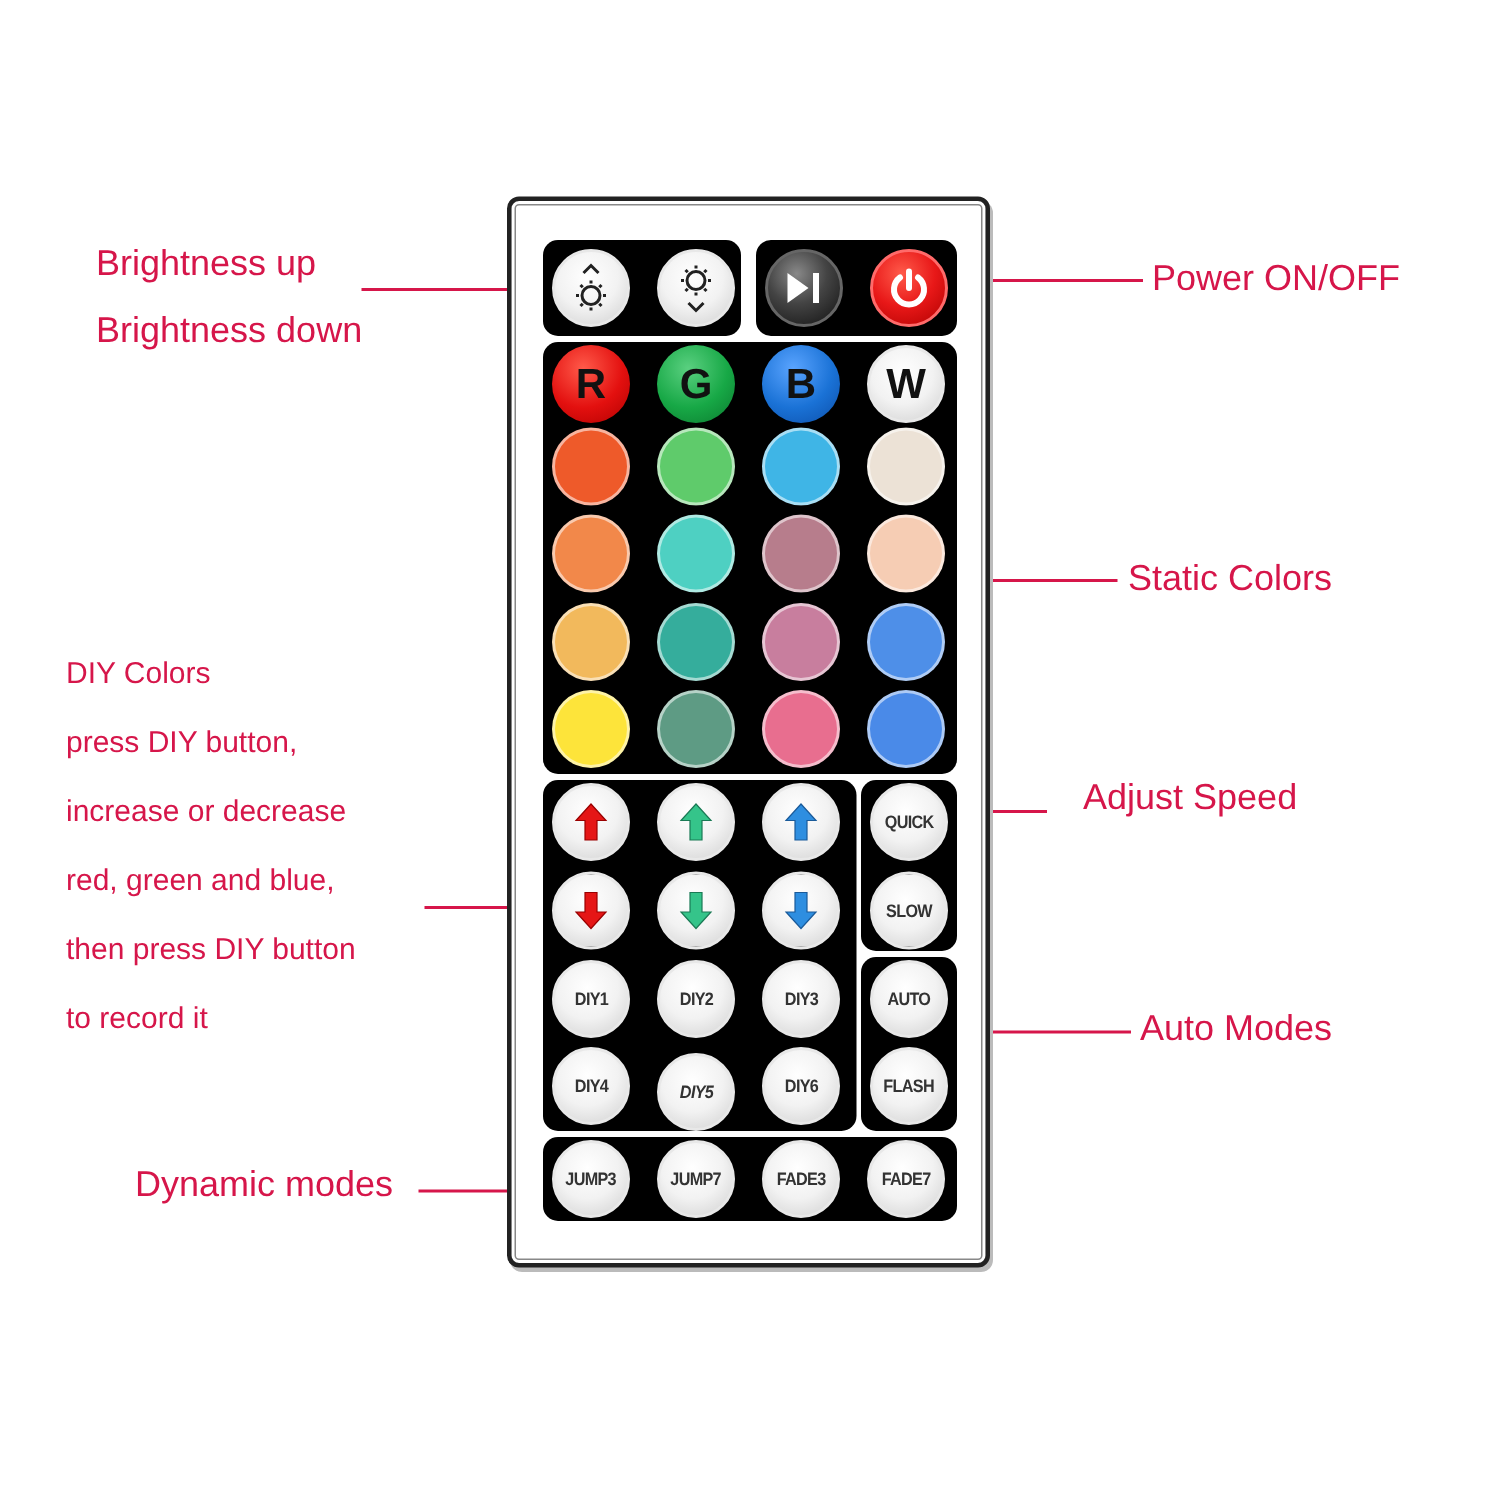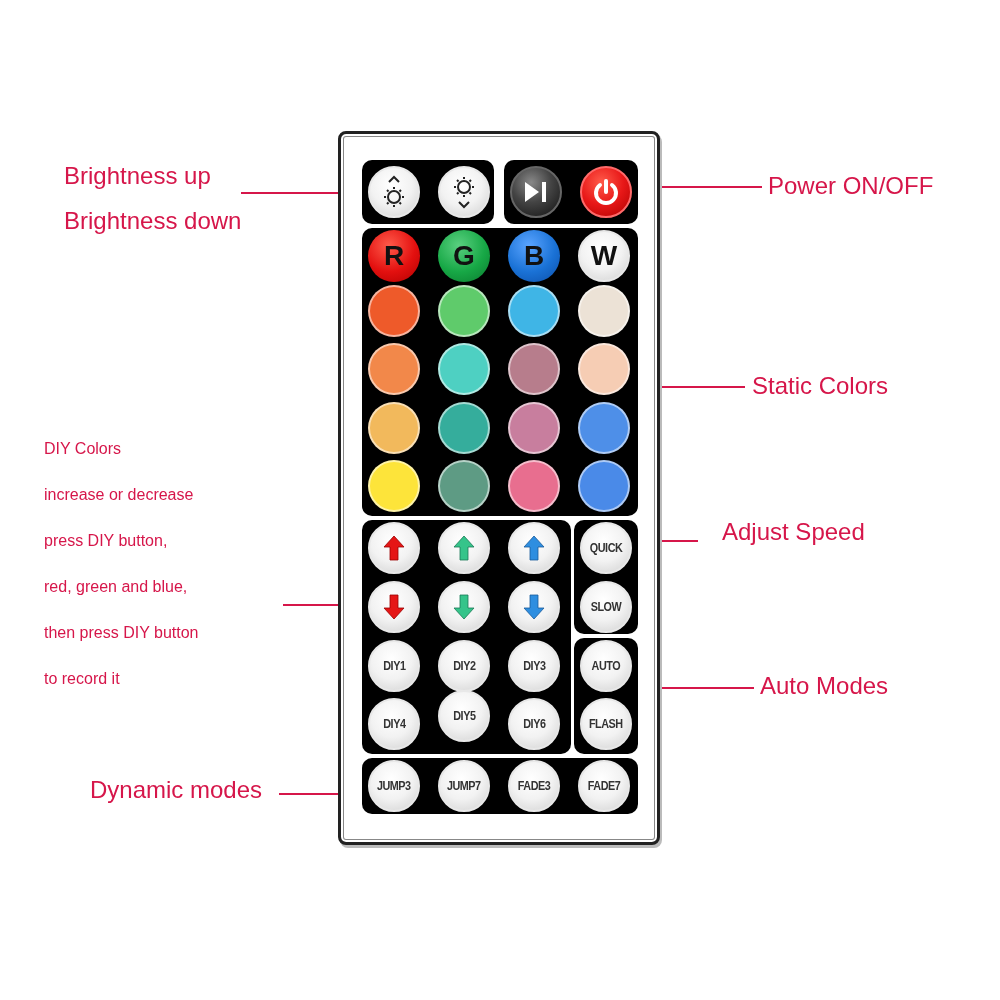--- a/index.html
+++ b/index.html
@@ -1,21 +1,21 @@
 <!DOCTYPE html>
 <html><head>
 <meta charset="utf-8">
 <style>
   html, body { margin: 0; padding: 0; }
   body {
     width: 1000px; height: 1000px; background: #ffffff; position: relative; overflow: hidden;
     font-family: "Liberation Sans", "DejaVu Sans", sans-serif;
   }
   .label { position: absolute; color: #d6164a; font-size: 24px; line-height: 1; white-space: nowrap; }
-  .diy-text { position: absolute; left: 44px; top: 436px; color: #d6164a; font-size: 16px; }
+  .diy-text { position: absolute; left: 44px; top: 436px; color: #d6164a; font-size: 20px; }
   .diy-text div { height: 46px; line-height: 26px; white-space: nowrap; }
   .leader { position: absolute; height: 2px; background: #d6164a; }
 
   .remote {
     position: absolute; left: 338px; top: 131px; width: 322px; height: 714px;
     border: 3px solid #222; border-radius: 8px; background: #ffffff;
     box-shadow: inset 0 0 0 2px #fff, inset 0 0 0 3px #888, 2px 3px 0 #bbb;
     box-sizing: border-box;
   }
   .panel { position: absolute; background: #000; border-radius: 10px; }
@@ -35,22 +35,22 @@
 </style>
 </head>
 <body>
 
 <div class="label" style="left:64px; top:164px;">Brightness up</div>
 <div class="label" style="left:64px; top:209px;">Brightness down</div>
 <div class="leader" style="left:241px; top:192px; width:125px;"></div>
 
 <div class="diy-text">
   <div>DIY Colors</div>
+  <div>press DIY button,</div>
   <div>increase or decrease</div>
-  <div>press DIY button,</div>
   <div>red, green and blue,</div>
   <div>then press DIY button</div>
   <div>to record it</div>
 </div>
 <div class="leader" style="left:283px; top:604px; width:80px;"></div>
 
 <div class="label" style="left:90px; top:778px;">Dynamic modes</div>
 <div class="leader" style="left:279px; top:793px; width:84px;"></div>
 
 <div class="leader" style="left:632px; top:186px; width:130px;"></div>
@@ -194,21 +194,21 @@
     </div>
   <div class="btn white" style="left:97px; top:506px;">
       <span class="txt">DIY2</span>
     </div>
   <div class="btn white" style="left:167px; top:506px;">
       <span class="txt">DIY3</span>
     </div>
   <div class="btn white" style="left:27px; top:564px;">
       <span class="txt">DIY4</span>
     </div>
-  <div class="btn white" style="left:97px; top:556px;">
+  <div class="btn white" style="left:97px; top:568px;font-style:italic;">
       <span class="txt">DIY5</span>
     </div>
   <div class="btn white" style="left:167px; top:564px;">
       <span class="txt">DIY6</span>
     </div>
 
   <div class="btn white" style="left:239px; top:388px;">
       <span class="txt">QUICK</span>
     </div>
   <div class="btn white" style="left:239px; top:447px;">

